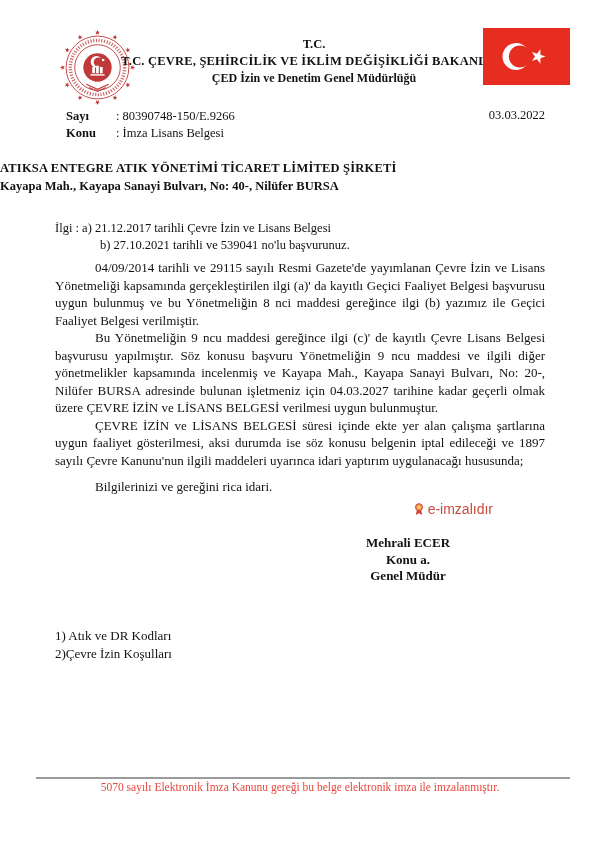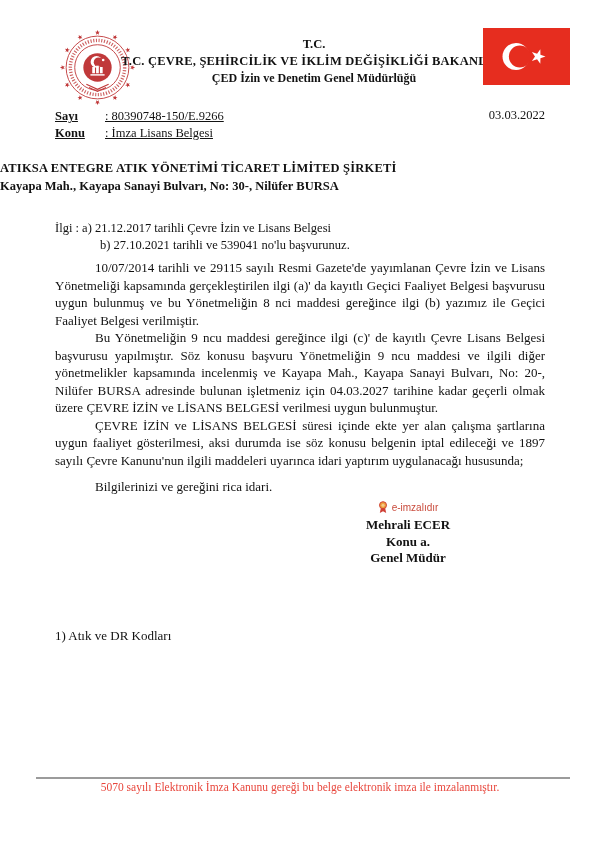--- a/index.html
+++ b/index.html
@@ -8,39 +8,39 @@
     font-family:"Liberation Serif",serif;color:#121212;overflow:hidden;
   }
   
   .seal{position:absolute;left:57px;top:27px;width:81px;height:81px;}
   .flag{position:absolute;left:483px;top:28px;width:87px;height:57px;z-index:3;}
   .header-text{position:absolute;left:0;right:0;top:36px;text-align:center;font-weight:bold;line-height:17px;z-index:2;padding-left:28px;}
   .h-tc{font-size:12.5px;}
   .h-min{font-size:12.5px;white-space:nowrap;letter-spacing:.2px;}
   .h-dep{font-size:12px;}
   
-  .meta{position:absolute;left:55px;top:108px;font-size:12.5px;line-height:17px;text-decoration:underline;}
+  .meta{position:absolute;left:66px;top:108px;font-size:12.5px;line-height:17px;}
   .meta-row{display:flex;}
   .meta-lbl{font-weight:bold;width:50px;}
   .doc-date{position:absolute;right:55px;top:108px;font-size:12.5px;}
   
   .recipient{position:absolute;left:0;right:0;top:160px;text-align:left;font-weight:bold;line-height:17.5px;}
   .r-name{font-size:12.5px;letter-spacing:.2px;}
   .r-addr{font-size:12.5px;}
   
   .reference{position:absolute;left:55px;top:220px;font-size:12.5px;line-height:17px;}
   .ref-b{margin-left:45px;}
   
   .bodytext{position:absolute;left:55px;right:55px;top:259px;}
   .bodytext p{margin:0;font-size:13px;line-height:17.5px;text-align:justify;text-indent:40px;}
   .closing{margin-top:9px !important;text-align:left !important;}
   
   .signature{position:absolute;left:323px;top:501px;width:170px;text-align:center;}
-  .esign{display:flex;align-items:center;justify-content:center;gap:4px;
-         font-family:"Liberation Sans",sans-serif;font-size:10px;color:#c94b3c;margin-bottom:3px;}
+  .esign{display:flex;align-items:center;justify-content:flex-end;gap:4px;
+         font-family:"Liberation Sans",sans-serif;font-size:14px;color:#c94b3c;margin-bottom:18px;}
   .esign svg{display:block;}
   .sig-name{font-weight:bold;font-size:13px;line-height:16.5px;}
   .sig-line{font-weight:bold;font-size:13px;line-height:16.5px;}
   
   .attachments{position:absolute;left:55px;top:627px;font-size:13px;line-height:17.5px;}
   
   .footer-line{position:absolute;left:36px;right:30px;top:777px;height:2px;background:#9b9b9b;}
   .footer-text{position:absolute;left:0;right:0;top:781px;text-align:center;
                font-size:11.5px;color:#e8463c;}
 </style>
@@ -106,30 +106,30 @@
     </div>
     <div class="meta-row">
       <span class="meta-lbl">Konu</span>
       <span>: İmza Lisans Belgesi</span>
     </div>
   </div>
   <div class="doc-date">03.03.2022</div>
 
   <div class="recipient">
     <div class="r-name">ATIKSA ENTEGRE ATIK YÖNETİMİ TİCARET LİMİTED ŞİRKETİ</div>
-    <div class="r-addr">Kayapa Mah., Kayapa Sanayi Bulvarı, No: 30-, Nilüfer BURSA</div>
+    <div class="r-addr">Kayapa Mah., Kayapa Sanayi Bulvarı, No: 40-, Nilüfer BURSA</div>
   </div>
 
   <div class="reference">
     <div>İlgi : a) 21.12.2017 tarihli Çevre İzin ve Lisans Belgesi</div>
     <div class="ref-b">b) 27.10.2021 tarihli ve 539041 no'lu başvurunuz.</div>
   </div>
 
   <div class="bodytext">
-    <p>10/07/2014 tarihli ve 29115 sayılı Resmi Gazete'de yayımlanan Çevre İzin ve Lisans Yönetmeliği kapsamında gerçekleştirilen ilgi (a)' da kayıtlı Geçici Faaliyet Belgesi başvurusu uygun bulunmuş ve bu Yönetmeliğin 8 nci maddesi gereğince ilgi (b) yazımız ile Geçici Faaliyet Belgesi verilmiştir.</p>
+    <p>04/09/2014 tarihli ve 29115 sayılı Resmi Gazete'de yayımlanan Çevre İzin ve Lisans Yönetmeliği kapsamında gerçekleştirilen ilgi (a)' da kayıtlı Geçici Faaliyet Belgesi başvurusu uygun bulunmuş ve bu Yönetmeliğin 8 nci maddesi gereğince ilgi (b) yazımız ile Geçici Faaliyet Belgesi verilmiştir.</p>
     <p>Bu Yönetmeliğin 9 ncu maddesi gereğince ilgi (c)' de kayıtlı Çevre Lisans Belgesi başvurusu yapılmıştır. Söz konusu başvuru Yönetmeliğin 9 ncu maddesi ve ilgili diğer yönetmelikler kapsamında incelenmiş ve Kayapa Mah., Kayapa Sanayi Bulvarı, No: 20-, Nilüfer BURSA adresinde bulunan işletmeniz için 04.03.2027 tarihine kadar geçerli olmak üzere  ÇEVRE İZİN ve LİSANS BELGESİ verilmesi uygun bulunmuştur.</p>
     <p>ÇEVRE İZİN ve LİSANS BELGESİ süresi içinde ekte yer alan çalışma şartlarına uygun faaliyet gösterilmesi, aksi durumda ise söz konusu belgenin iptal edileceği ve 1897 sayılı Çevre Kanunu'nun ilgili maddeleri uyarınca idari yaptırım uygulanacağı hususunda;</p>
     <p class="closing">Bilgilerinizi ve gereğini rica idari.</p>
   </div>
 
   <div class="signature">
     <div class="esign">
       <span>
         <svg width="10" height="13" viewBox="0 0 10 13">
           <path d="M3 6.5 L1.8 12 L5 10.2 L8.2 12 L7 6.5 Z" fill="#cf4036"></path>
@@ -139,18 +139,19 @@
       </span>
       <span>e-imzalıdır</span>
     </div>
     <div class="sig-name">Mehrali ECER</div>
     <div class="sig-line">Konu a.</div>
     <div class="sig-line">Genel Müdür</div>
   </div>
 
   <div class="attachments">
     <div>1) Atık ve DR Kodları</div>
+    <div>2)Çevre İzin Koşulları</div>
   </div>
 
   <div class="footer-line"></div>
   <div class="footer-text">5070 sayılı Elektronik İmza Kanunu gereği bu belge elektronik imza ile imzalanmıştır.</div>
 
 </div>
 
 </body></html>

